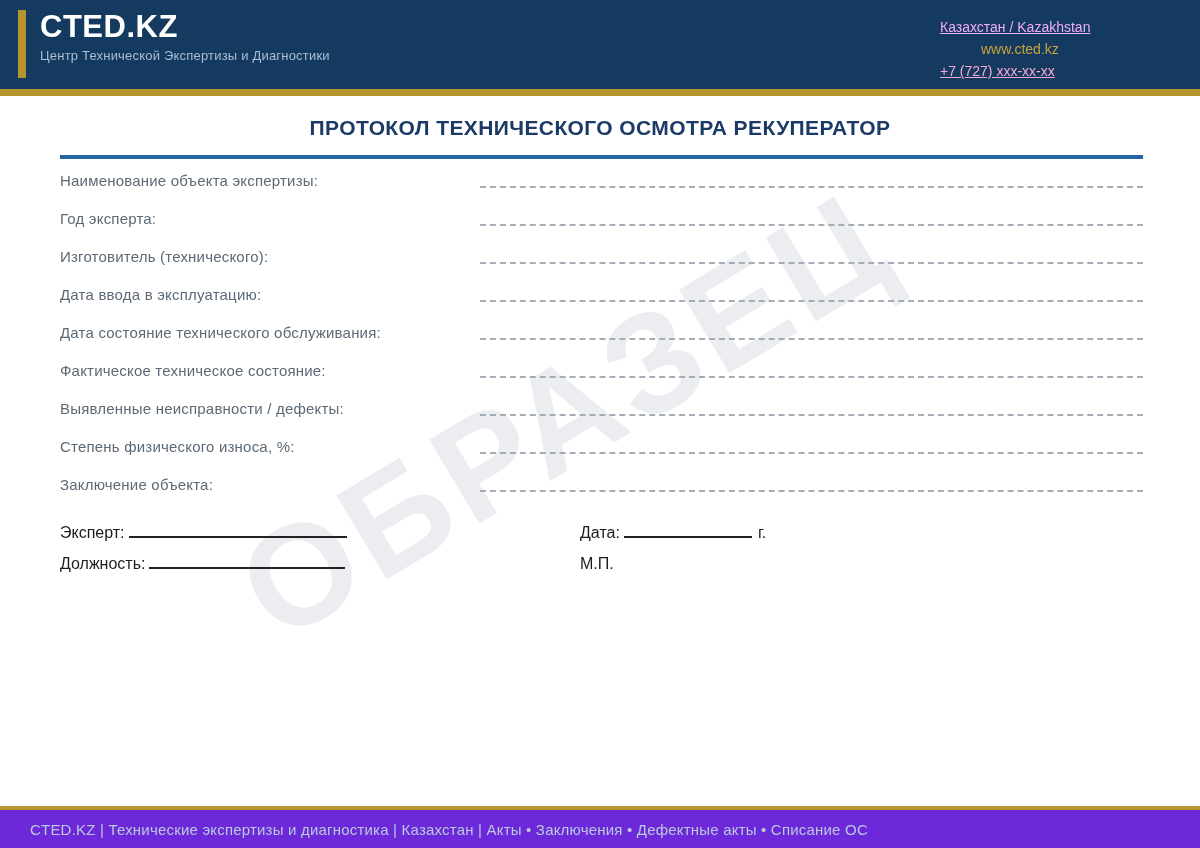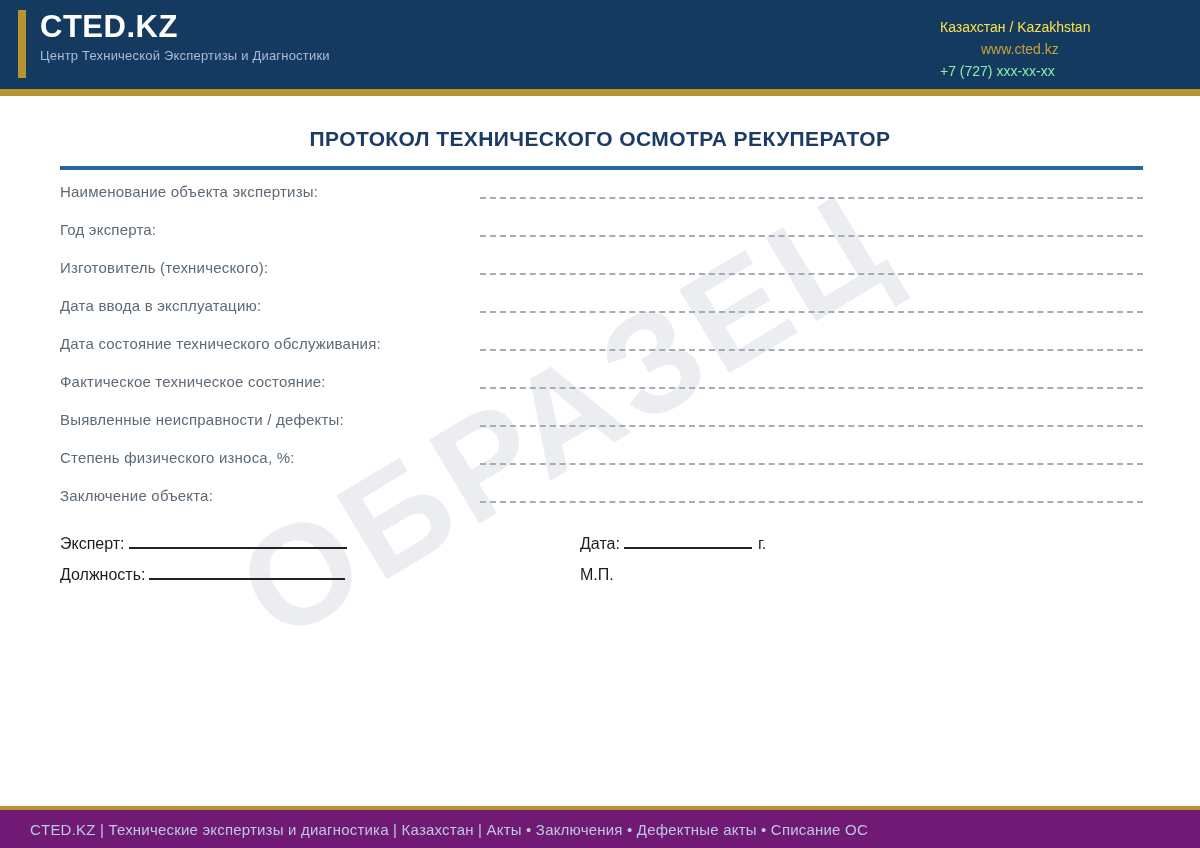--- a/index.html
+++ b/index.html
@@ -43,27 +43,27 @@
     margin-top: 4px;
     letter-spacing: 0.2px;
   }
   .header-contact {
     position: absolute;
     left: 940px;
     top: 16px;
     font-size: 14px;
     line-height: 22px;
   }
-  .contact-country { color: #fde047; }
+  .contact-country { color: #f0abfc; text-decoration: underline; }
   .contact-site { color: #c8a23a; cursor: pointer; margin-left: 41px; }
-  .contact-phone { color: #86efac; }
+  .contact-phone { color: #f9a8d4; text-decoration: underline; }
 
   
   .doc-title {
-    margin-top: 31px;
+    margin-top: 20px;
     text-align: center;
     color: #1b3a66;
     font-size: 21px;
     font-weight: bold;
     letter-spacing: 0.4px;
   }
   .title-rule {
     margin: 15px 57px 0 60px;
     height: 4px;
     background: #2565a3;
@@ -130,21 +130,21 @@
 
   
   .footer {
     position: absolute;
     left: 0; right: 0; bottom: 0;
     z-index: 2;
   }
   .footer-gold { height: 4px; background: #b6952f; }
   .footer-bar {
     height: 38px;
-    background: #701a75;
+    background: #6d28d9;
     display: flex;
     align-items: center;
     padding-left: 30px;
   }
   .footer-text {
     color: #b9cadd;
     font-size: 15px;
     letter-spacing: 0.2px;
   }
 </style>

